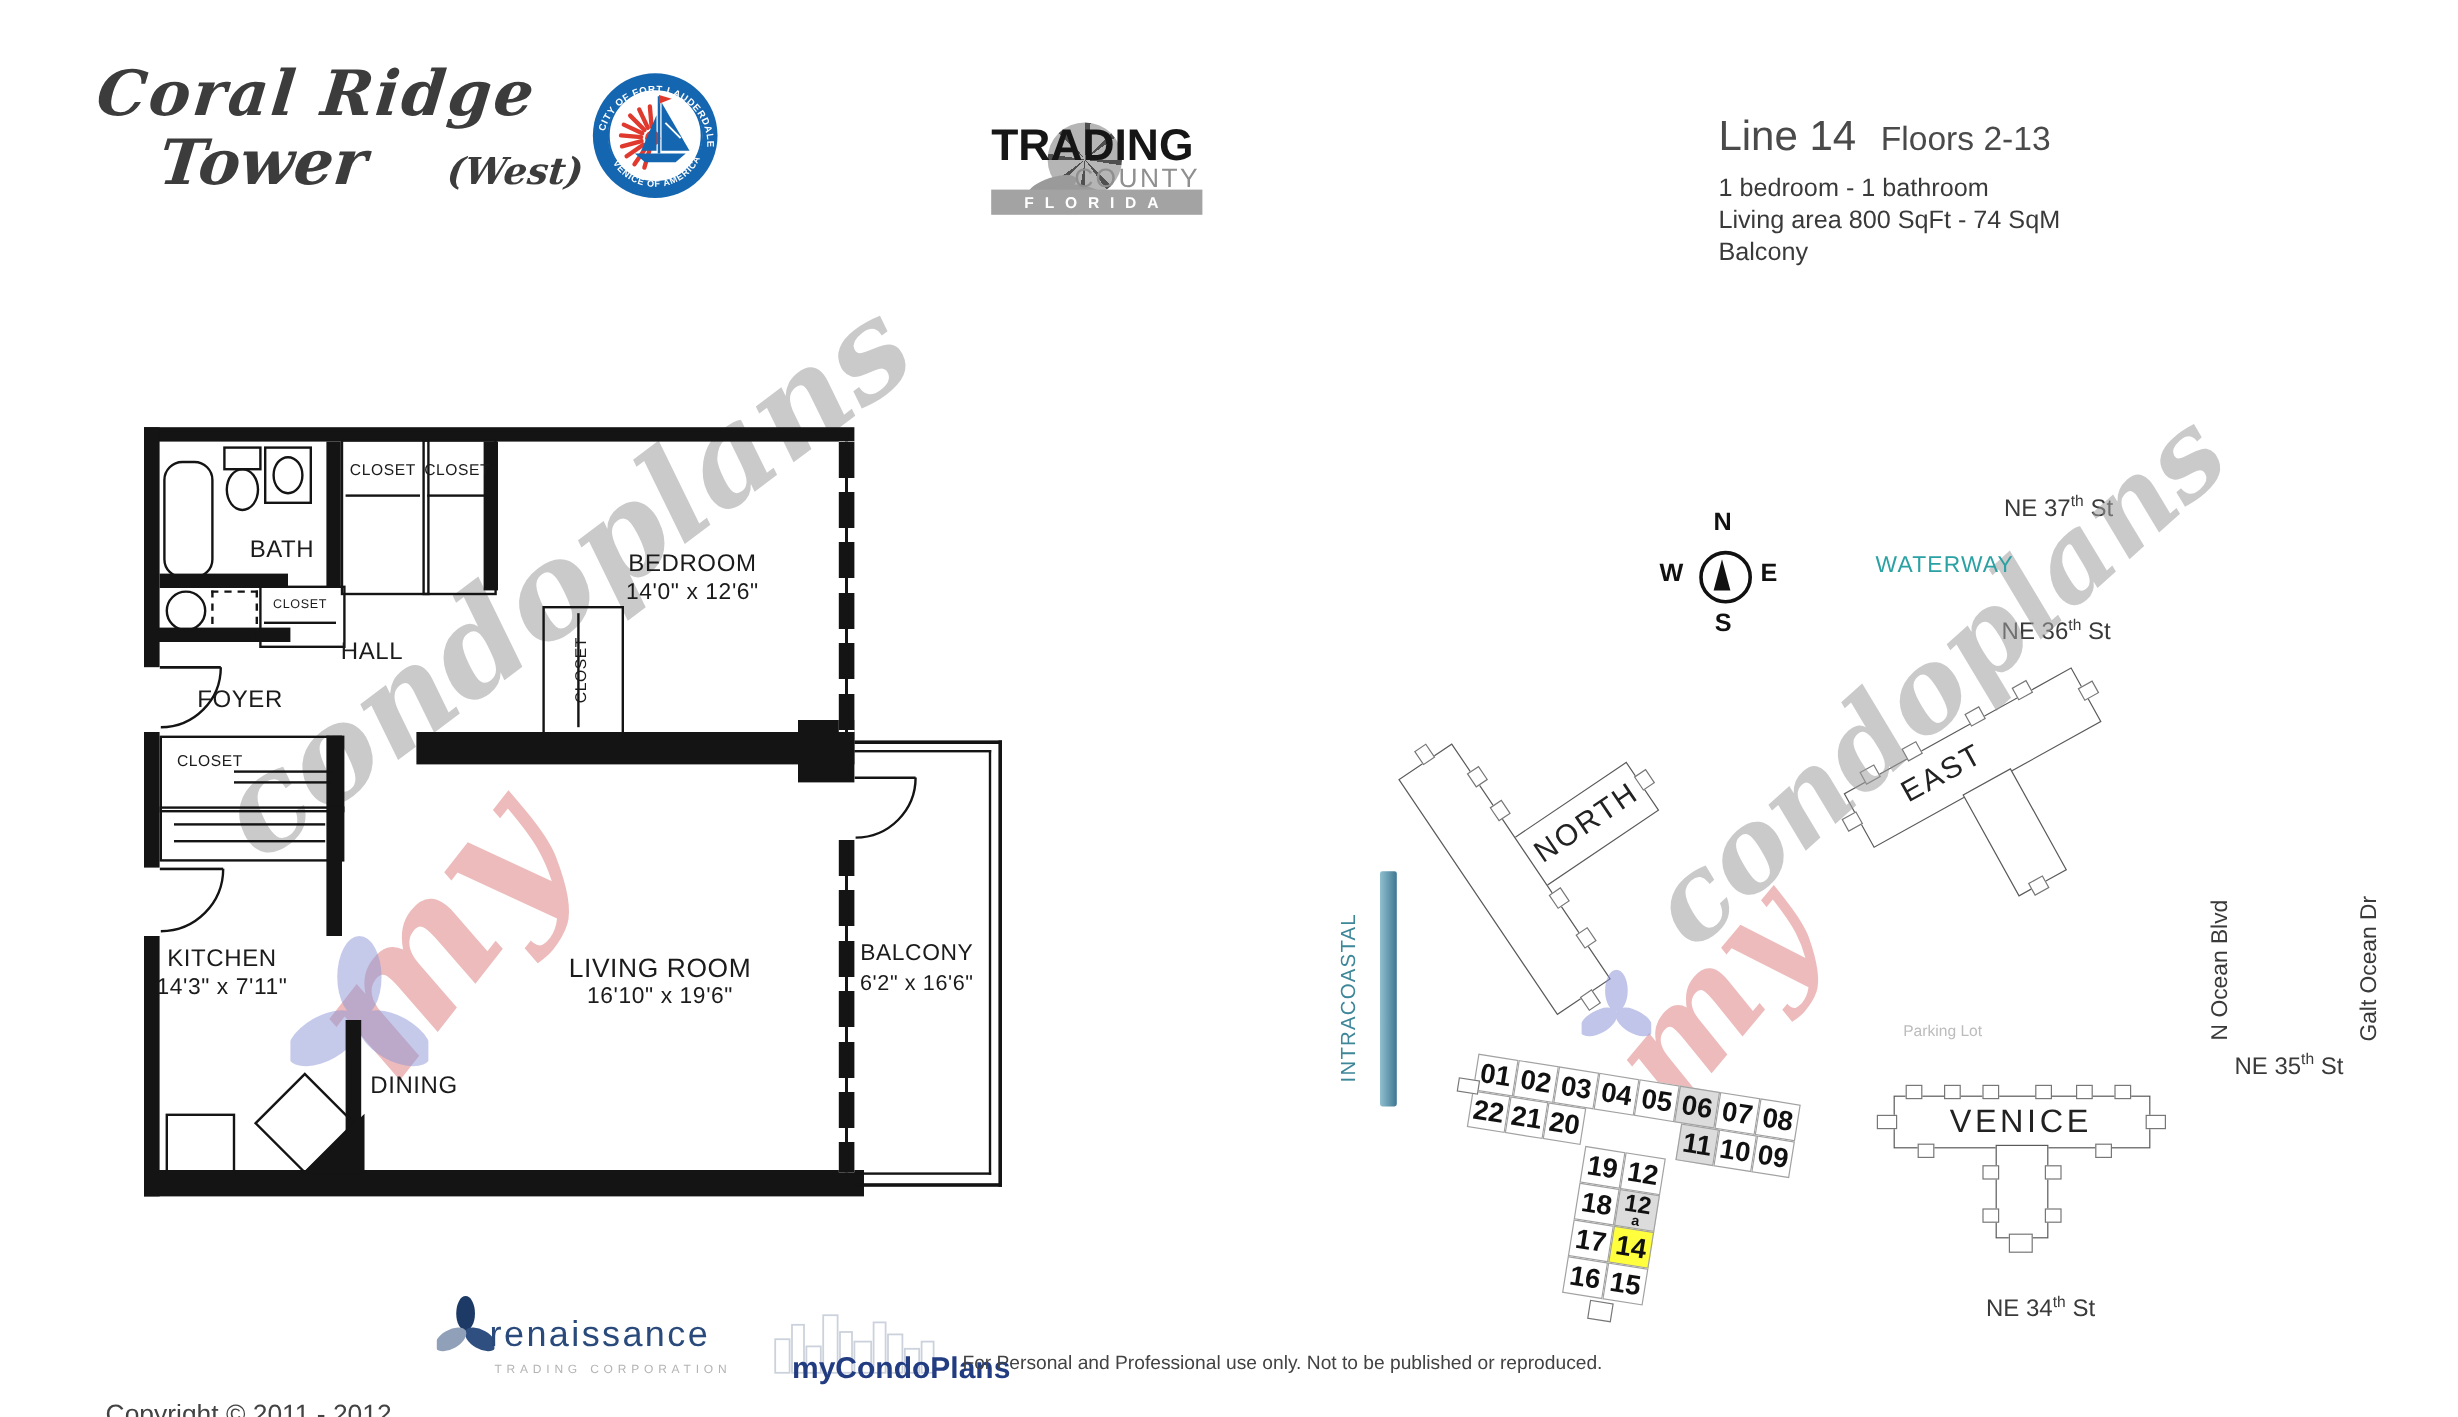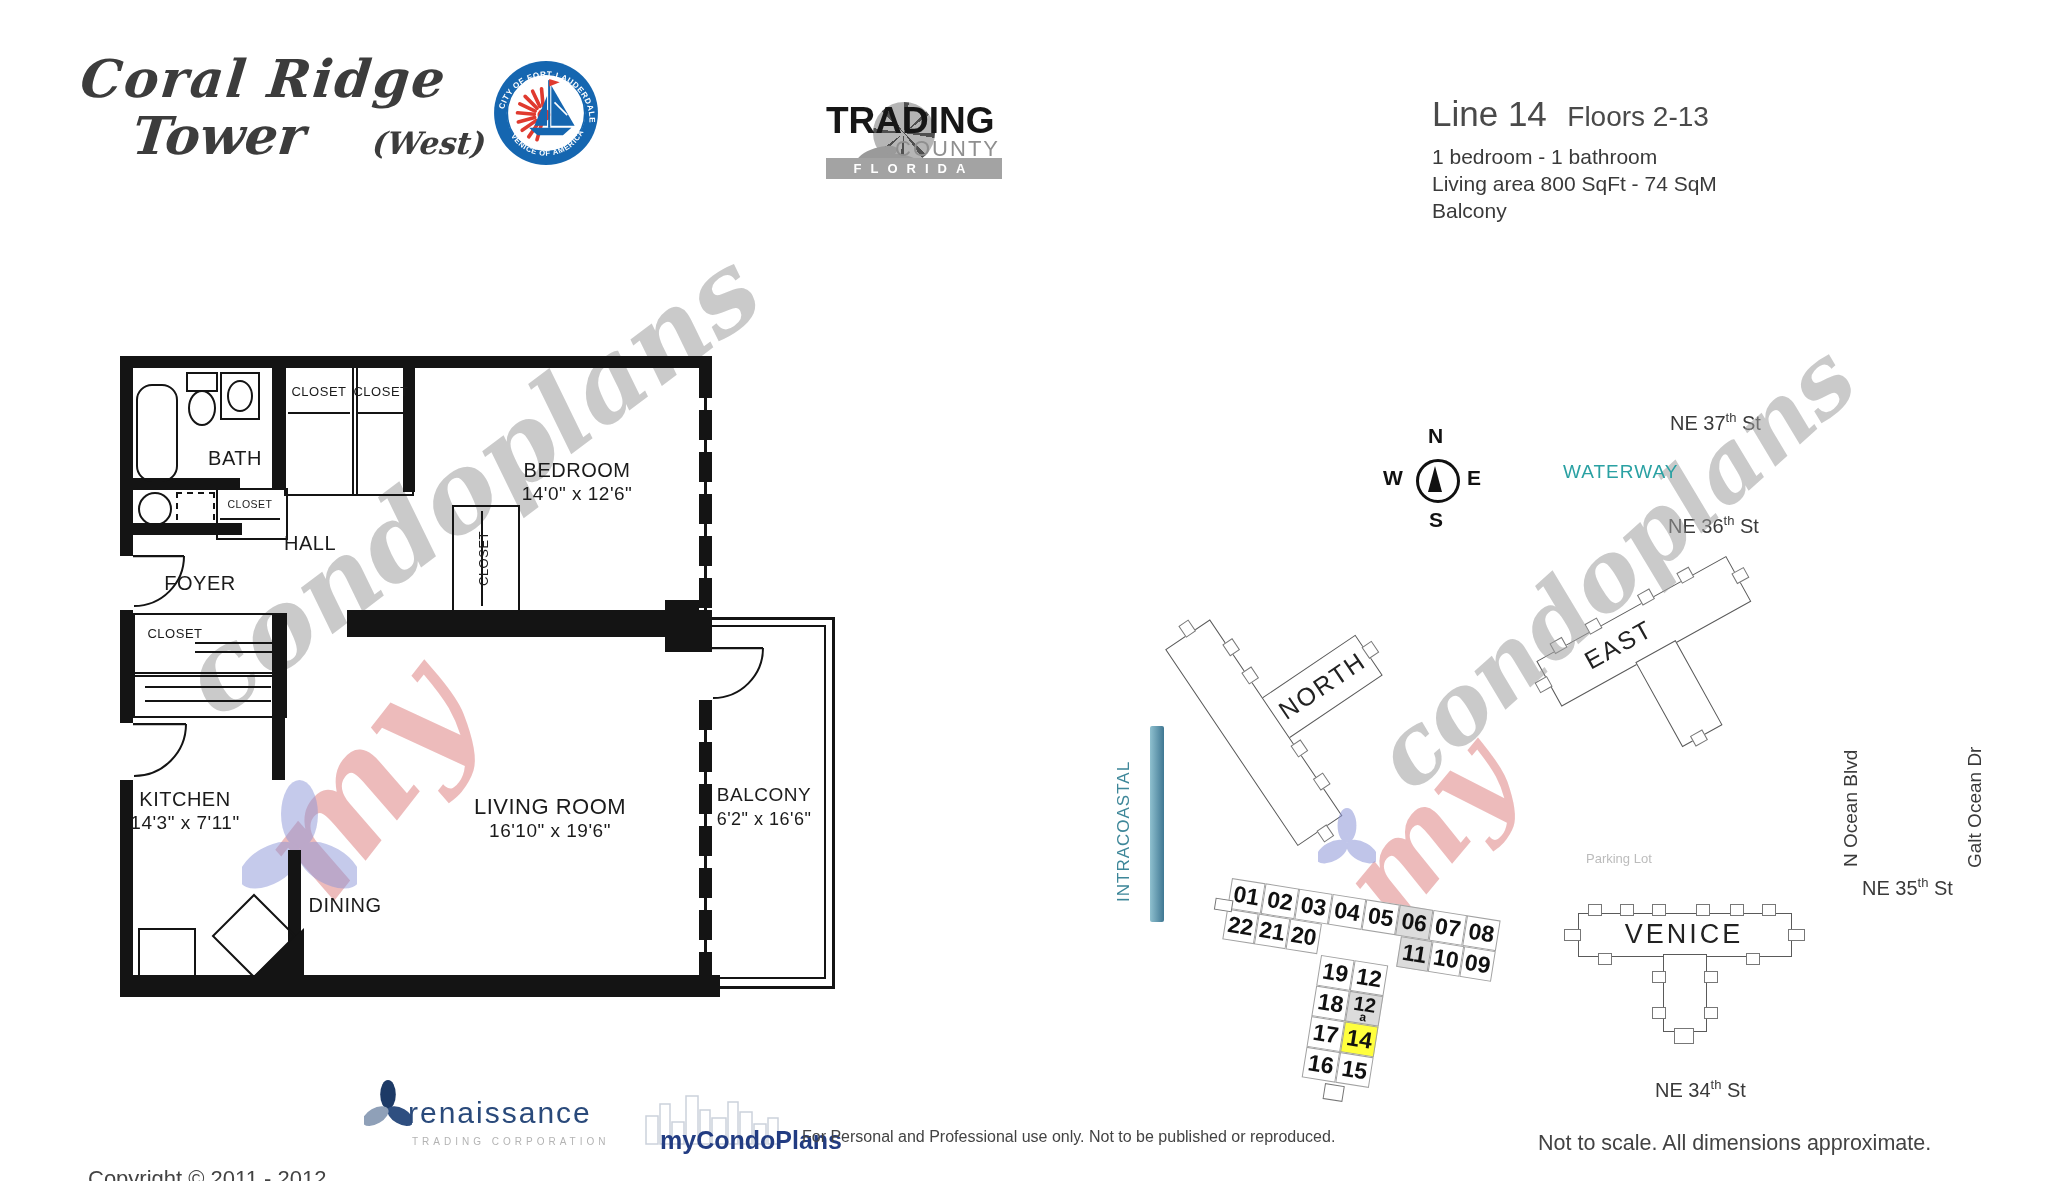--- a/index.html
+++ b/index.html
@@ -395,15 +395,14 @@
         <rect x="70" y="30" width="14" height="26"></rect>
       <rect x="86" y="14" width="10" height="42"></rect>
         <rect x="98" y="24" width="12" height="32"></rect>
       <rect x="112" y="36" width="12" height="20"></rect>
         <rect x="126" y="30" width="10" height="26"></rect>
     </g>
   </svg>
   <div class="mcp-name" style="left:660px;top:1126px">myCondoPlans</div>
 
   <div class="foot" style="left:802px;top:1128px;font-size:16px">For Personal and Professional use only.  Not to be published or reproduced.</div>
-  <div class="foot" style="left:1538px;top:1131px;font-size:21.5px">Not to scale.  All dimensions approximate.</div>
 
 </div>
 
 </body></html>

